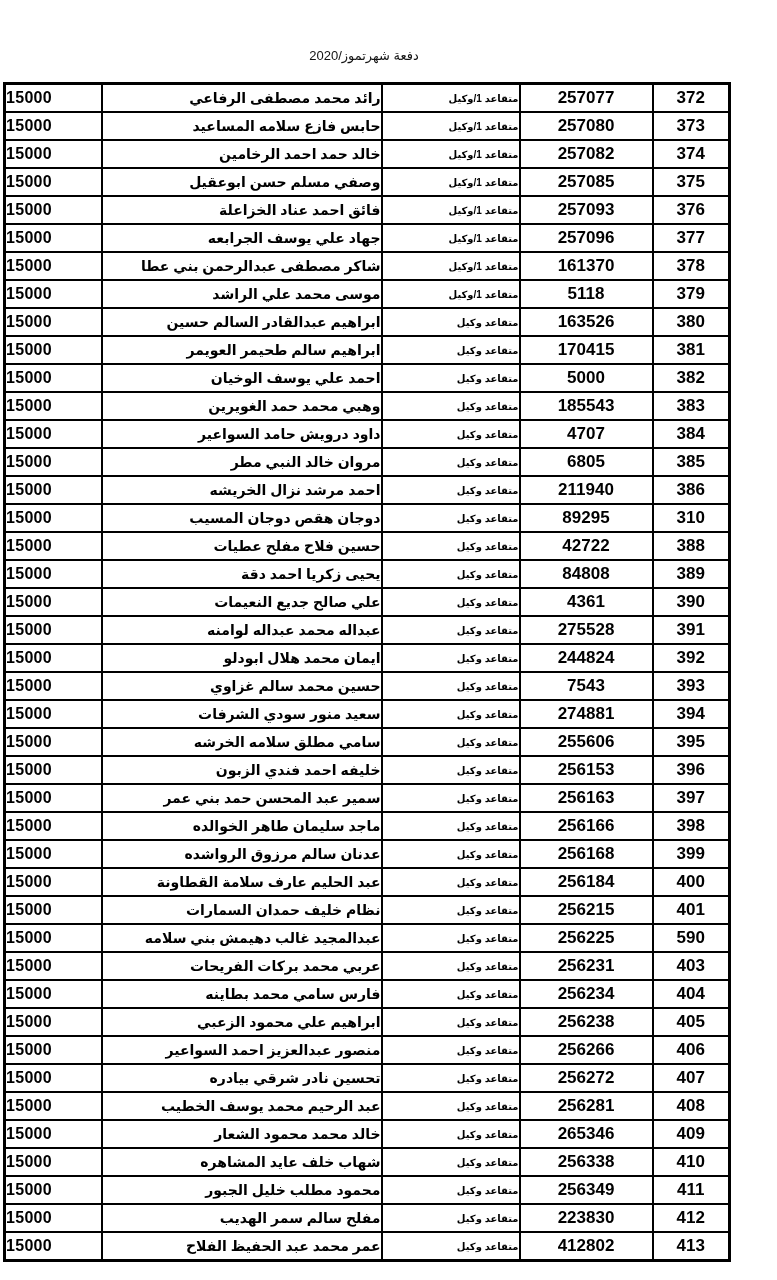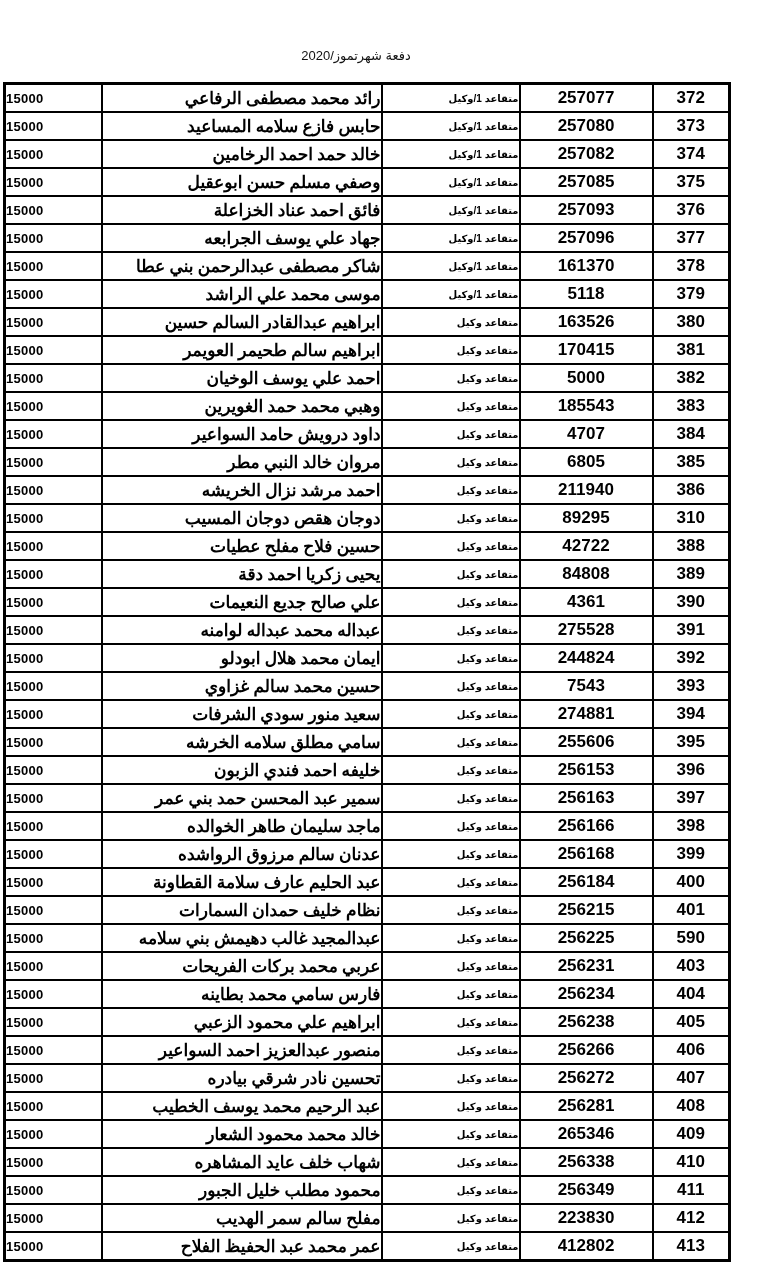--- a/index.html
+++ b/index.html
@@ -5,21 +5,21 @@
   html,body { margin:0; padding:0; }
   body {
     width:777px; height:1280px;
     background:#ffffff;
     position:relative;
     font-family:"Liberation Sans","DejaVu Sans",sans-serif;
     color:#000;
   }
   .doc-title {
     position:absolute;
-    top:46px; left:0; width:712px;
+    top:46px; left:8px; width:712px;
     text-align:center;
     direction:rtl;
     font-size:13px;
     line-height:20px;
     color:#111;
   }
   table.pay-table {
     position:absolute;
     top:82px; left:3px;
     width:725px;
@@ -38,29 +38,28 @@
   }
   col.c-amount { width:97px; }
   col.c-name   { width:280px; }
   col.c-rank   { width:138px; }
   col.c-id     { width:133px; }
   col.c-serial { width:77px; }
 
   td.amount {
     text-align:left;
     padding-left:13px;
-    font-size:13px;
+    font-size:16px;
     letter-spacing:0.3px;
   }
   td.name {
     direction:rtl;
     text-align:right;
     padding-right:4px;
-    font-size:17px;
-    font-family:Liberation Serif, serif;
+    font-size:14px;
   }
   td.rank {
     direction:ltr;
     text-align:right;
     padding-right:3px;
     font-size:10px;
   }
   td.idnum, td.serial {
     text-align:center;
     font-size:17px;

